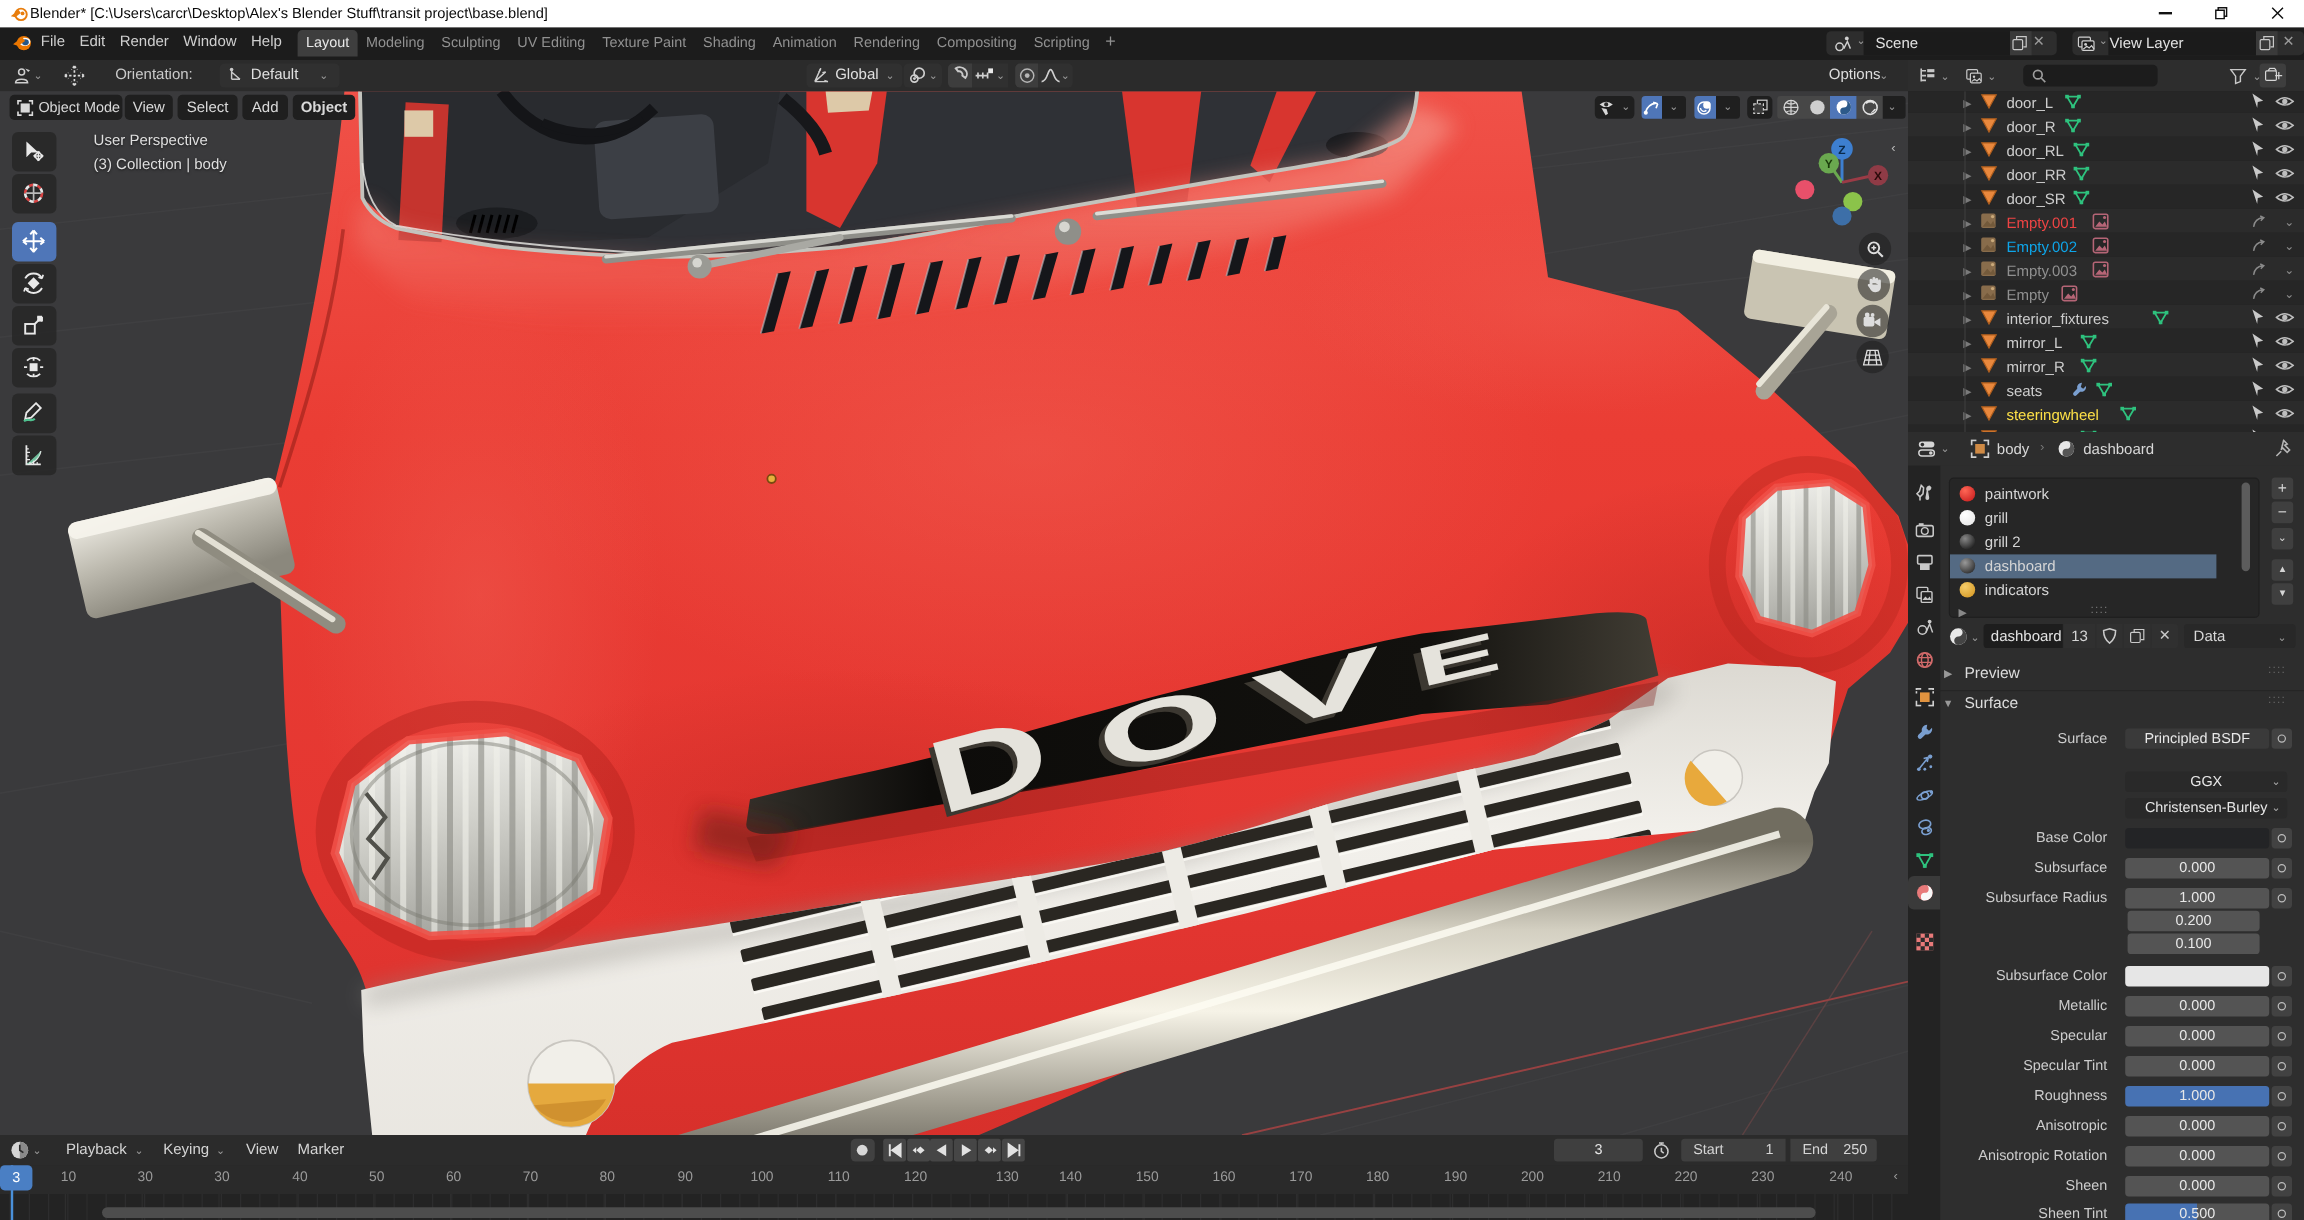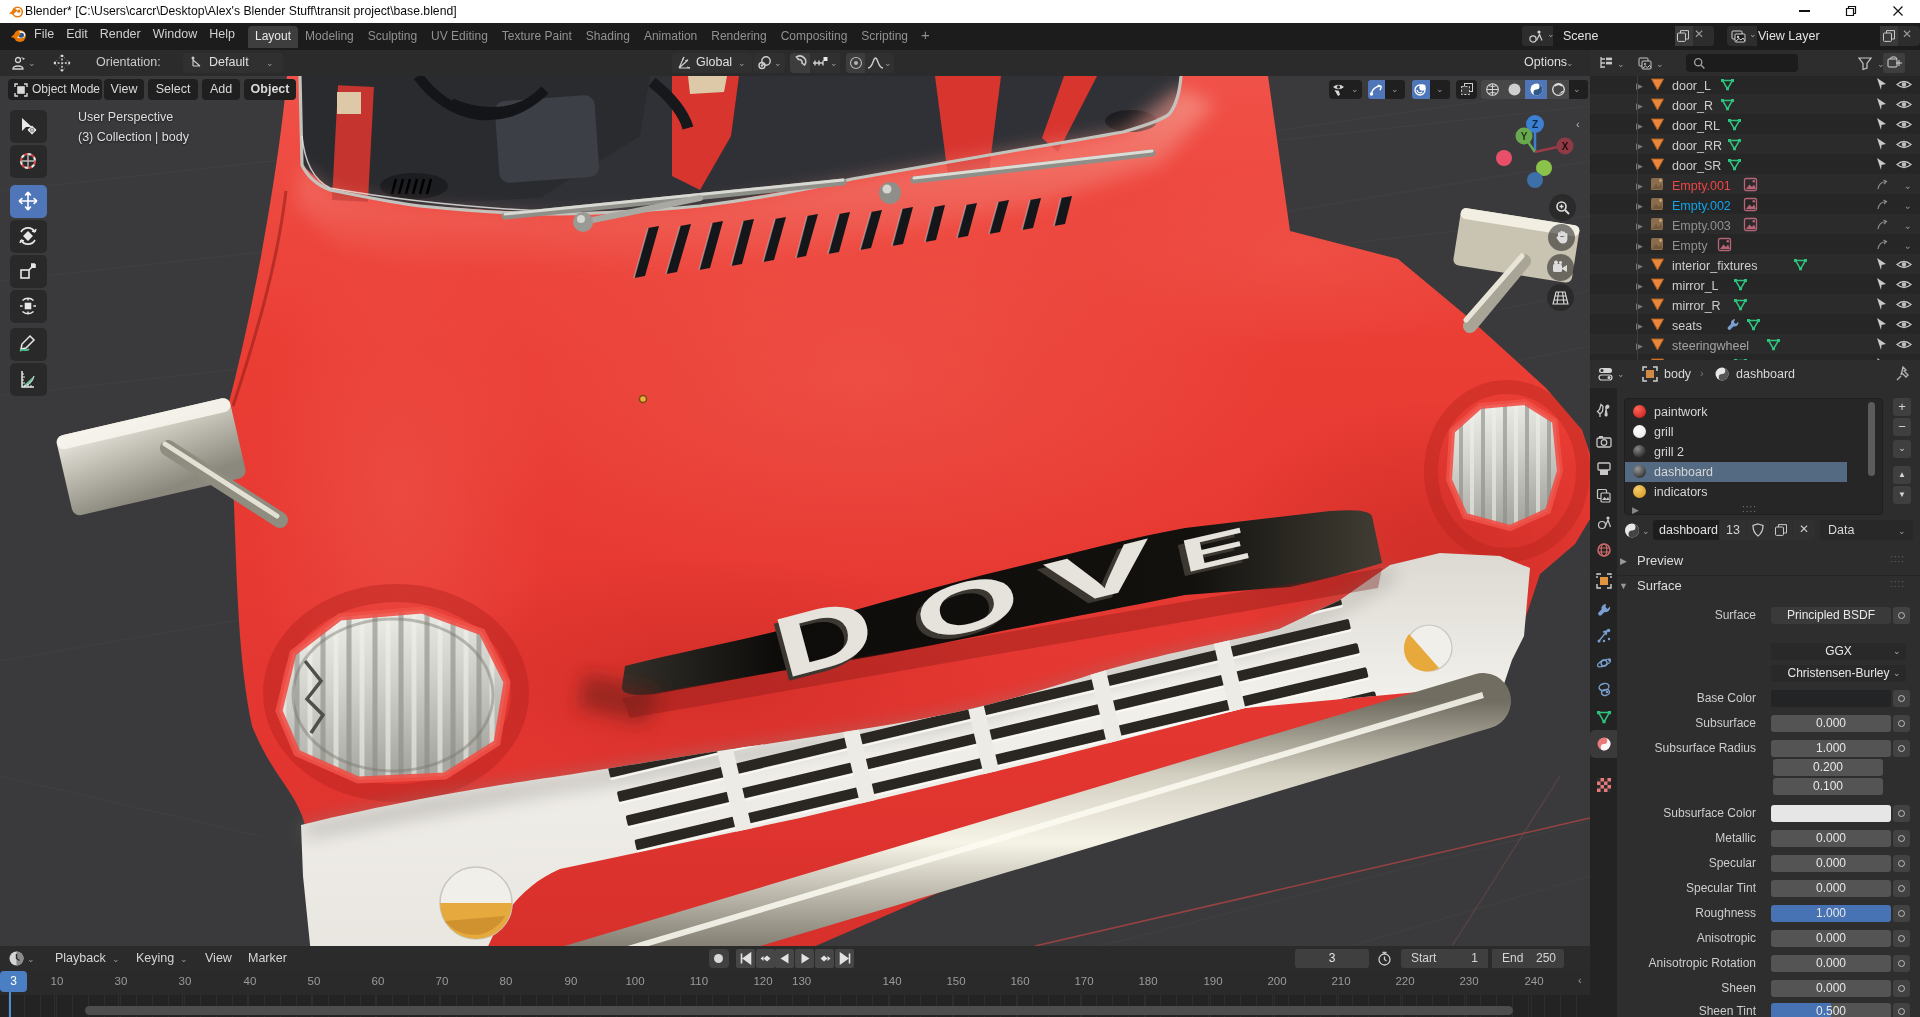--- a/index.html
+++ b/index.html
@@ -844,21 +844,21 @@
       <span class="abs" style="left:46px;top:2px;color:#7a7a7a;font-size:9px">▶</span>
       <svg class="abs" style="left:60px;top:3px" width="15" height="15" viewBox="0 0 15 15">
         <path d="M1.5 2 h12 L7.5 13z" fill="#e9883d" stroke="#b05e1d" stroke-width="1"></path>
       </svg>
       <svg class="abs" style="left:176px;top:3px" width="15" height="15" viewBox="0 0 15 15">
         <path d="M2.5 3.5 h10 L7.5 12z" fill="none" stroke="#2ec27e" stroke-width="1.5"></path>
         <rect x="1" y="2" width="3" height="3" fill="#2ec27e"></rect>
         <rect x="11" y="2" width="3" height="3" fill="#2ec27e"></rect>
         <rect x="6" y="10.2" width="3" height="3" fill="#2ec27e"></rect>
       </svg>
-      <span class="abs" style="left:82px;top:2px;color:#a3a3a3;font-size:12.5px">steeringwheel</span>
+      <span class="abs" style="left:82px;top:2px;color:#fde047;font-size:12.5px">steeringwheel</span>
       <svg class="abs" style="right:32px;top:3px" width="13" height="14" viewBox="0 0 13 14">
         <path d="M2 1 l9 6 -4.5 1 -0.5 5z" fill="#c9c9c9"></path>
       </svg>
       <svg class="abs" style="right:8px;top:4px" width="16" height="13" viewBox="0 0 16 13">
         <path d="M1 6.5 Q8 0.5 15 6.5 Q8 12.5 1 6.5z" fill="none" stroke="#bdbdbd" stroke-width="1.3"></path>
         <circle cx="8" cy="6.5" r="2.2" fill="#bdbdbd"></circle>
       </svg>
     </div>
 <div class="orow" style="top:278px;background:#262626">
       <span class="abs" style="left:46px;top:2px;color:#7a7a7a;font-size:9px">▶</span>
@@ -1181,21 +1181,21 @@
 <span class="abs" style="left:491px;top:29px;width:30px;text-align:center;color:#9b9b9b;font-size:11.5px">80</span>
 <div class="abs" style="left:503px;top:49px;width:1px;height:22px;background:#2e2e2e"></div>
 <span class="abs" style="left:556px;top:29px;width:30px;text-align:center;color:#9b9b9b;font-size:11.5px">90</span>
 <div class="abs" style="left:568px;top:49px;width:1px;height:22px;background:#2e2e2e"></div>
 <span class="abs" style="left:620px;top:29px;width:30px;text-align:center;color:#9b9b9b;font-size:11.5px">100</span>
 <div class="abs" style="left:632px;top:49px;width:1px;height:22px;background:#2e2e2e"></div>
 <span class="abs" style="left:684px;top:29px;width:30px;text-align:center;color:#9b9b9b;font-size:11.5px">110</span>
 <div class="abs" style="left:696px;top:49px;width:1px;height:22px;background:#2e2e2e"></div>
 <span class="abs" style="left:748px;top:29px;width:30px;text-align:center;color:#9b9b9b;font-size:11.5px">120</span>
 <div class="abs" style="left:760px;top:49px;width:1px;height:22px;background:#2e2e2e"></div>
-<span class="abs" style="left:792px;top:29px;width:30px;text-align:left;color:#9b9b9b;font-size:11.5px">130</span>
+<span class="abs" style="left:819px;top:29px;width:30px;text-align:right;color:#9b9b9b;font-size:11.5px">130</span>
 <div class="abs" style="left:824px;top:49px;width:1px;height:22px;background:#2e2e2e"></div>
 <span class="abs" style="left:877px;top:29px;width:30px;text-align:center;color:#9b9b9b;font-size:11.5px">140</span>
 <div class="abs" style="left:889px;top:49px;width:1px;height:22px;background:#2e2e2e"></div>
 <span class="abs" style="left:941px;top:29px;width:30px;text-align:center;color:#9b9b9b;font-size:11.5px">150</span>
 <div class="abs" style="left:953px;top:49px;width:1px;height:22px;background:#2e2e2e"></div>
 <span class="abs" style="left:1005px;top:29px;width:30px;text-align:center;color:#9b9b9b;font-size:11.5px">160</span>
 <div class="abs" style="left:1017px;top:49px;width:1px;height:22px;background:#2e2e2e"></div>
 <span class="abs" style="left:1069px;top:29px;width:30px;text-align:center;color:#9b9b9b;font-size:11.5px">170</span>
 <div class="abs" style="left:1081px;top:49px;width:1px;height:22px;background:#2e2e2e"></div>
 <span class="abs" style="left:1133px;top:29px;width:30px;text-align:center;color:#9b9b9b;font-size:11.5px">180</span>

